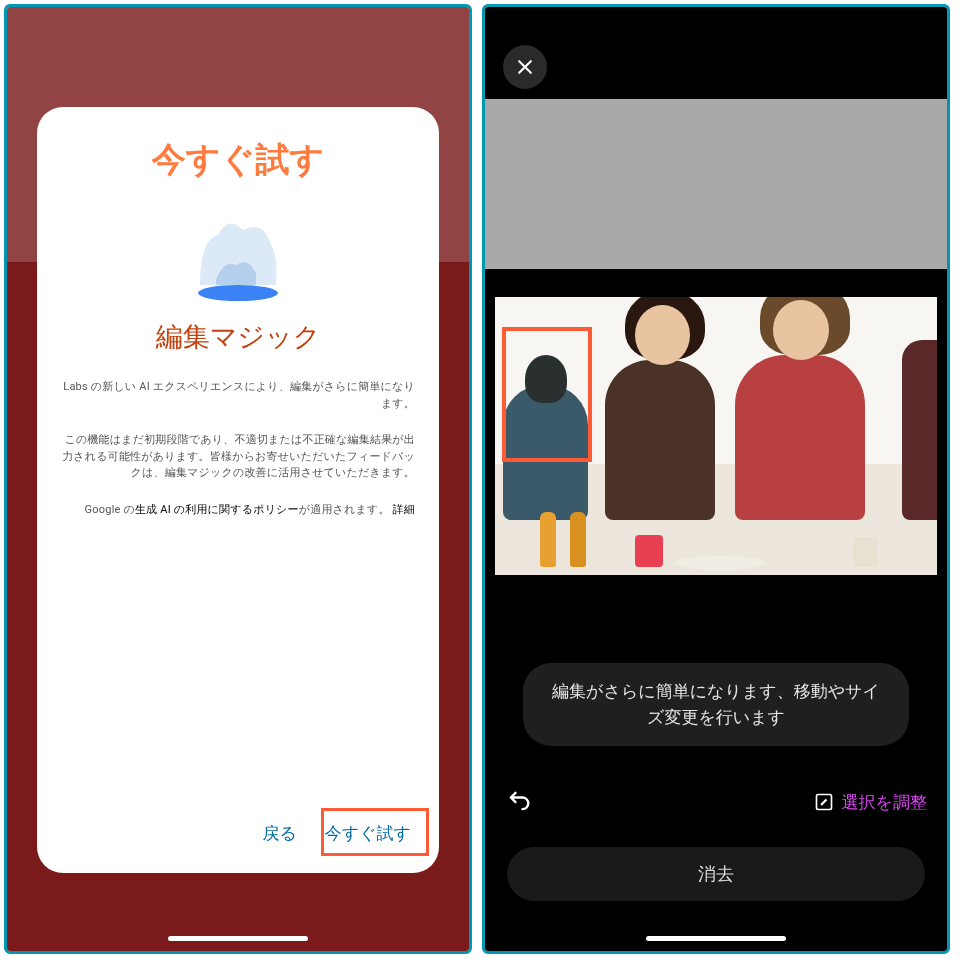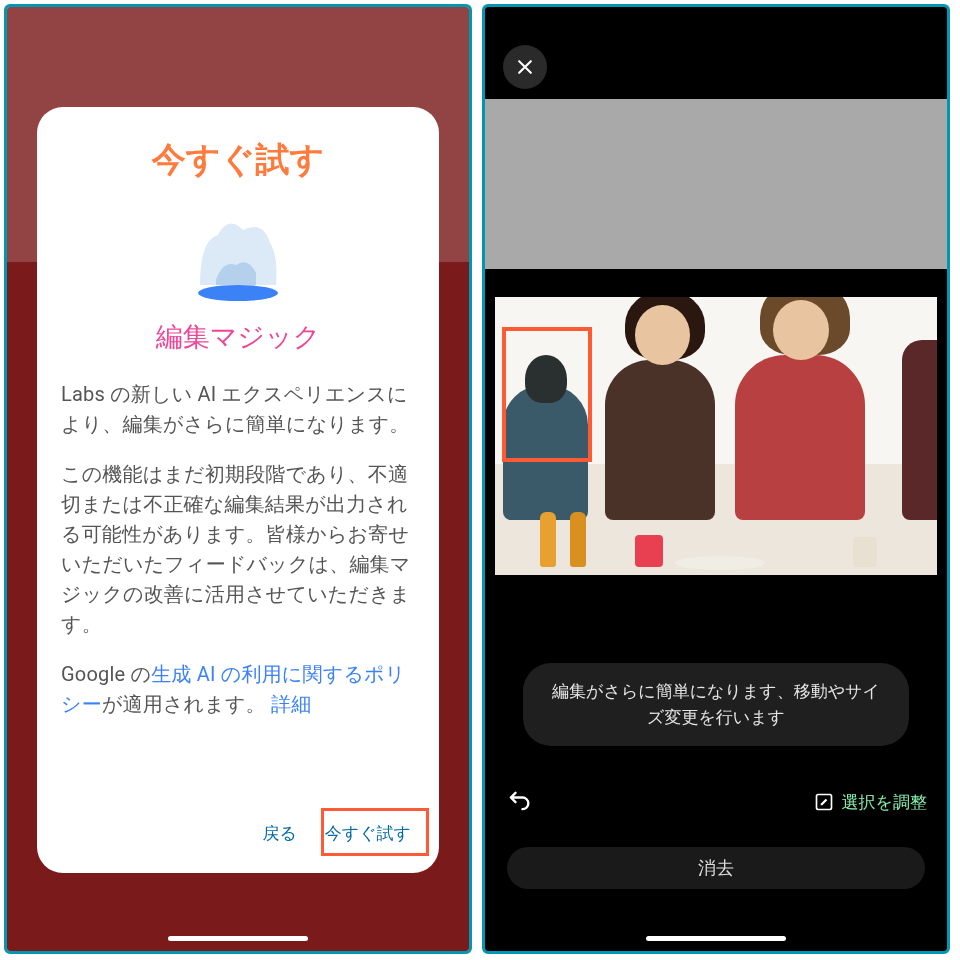--- a/index.html
+++ b/index.html
@@ -63,32 +63,33 @@
     align-self: center;
     width: 120px;
     height: 120px;
     margin-top: 50px;
     margin-bottom: 14px;
     position: relative;
   }
   .modal-title {
     text-align: center;
     font-size: 27px;
-    color: #ec4899;
+    color: #c2410c;
     margin-bottom: 24px;
     font-weight: 400;
   }
   .modal-body {
-    font-size: 20px;
+    font-size: 11px;
     line-height: 1.5;
     color: #555;
     letter-spacing: 0.2px;
+    text-align: right;
   }
   .modal-body p { margin-bottom: 20px; }
-  .modal-link { color: #3b82f6; }
+  .modal-link { color: #000000; }
   .modal-actions {
     margin-top: auto;
     display: flex;
     justify-content: flex-end;
     gap: 28px;
     padding: 8px 4px 10px 0;
   }
   .modal-btn {
     color: #0369a1;
     font-size: 17px;
@@ -320,29 +321,29 @@
   .undo-btn {
     width: 30px;
     height: 30px;
     cursor: pointer;
   }
   .adjust-btn {
     display: flex;
     align-items: center;
     gap: 8px;
     font-size: 17px;
-    color: #86efac;
+    color: #d946ef;
     cursor: pointer;
   }
   .erase-btn {
     position: absolute;
     top: 840px;
     left: 22px;
     right: 22px;
-    height: 42px;
+    height: 54px;
     background: #1a1a1a;
     border-radius: 28px;
     display: flex;
     align-items: center;
     justify-content: center;
     font-size: 18px;
     color: #ddd;
     cursor: pointer;
   }
 </style>

